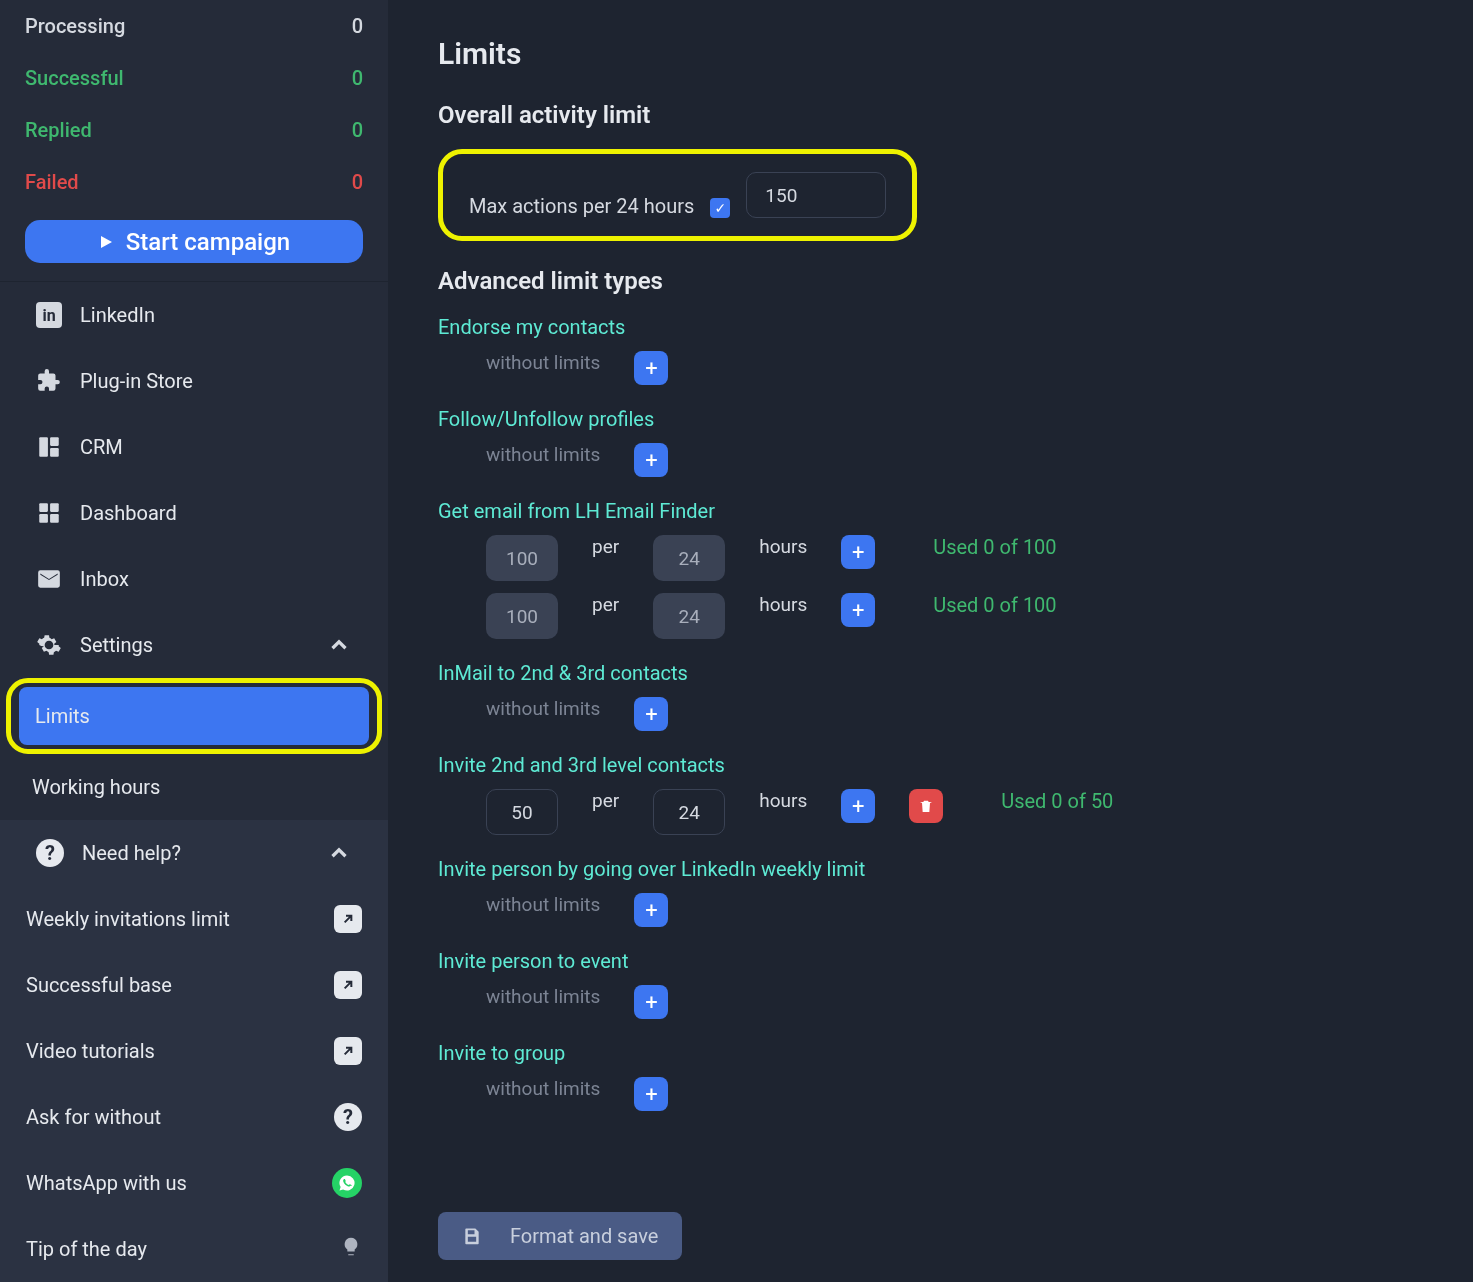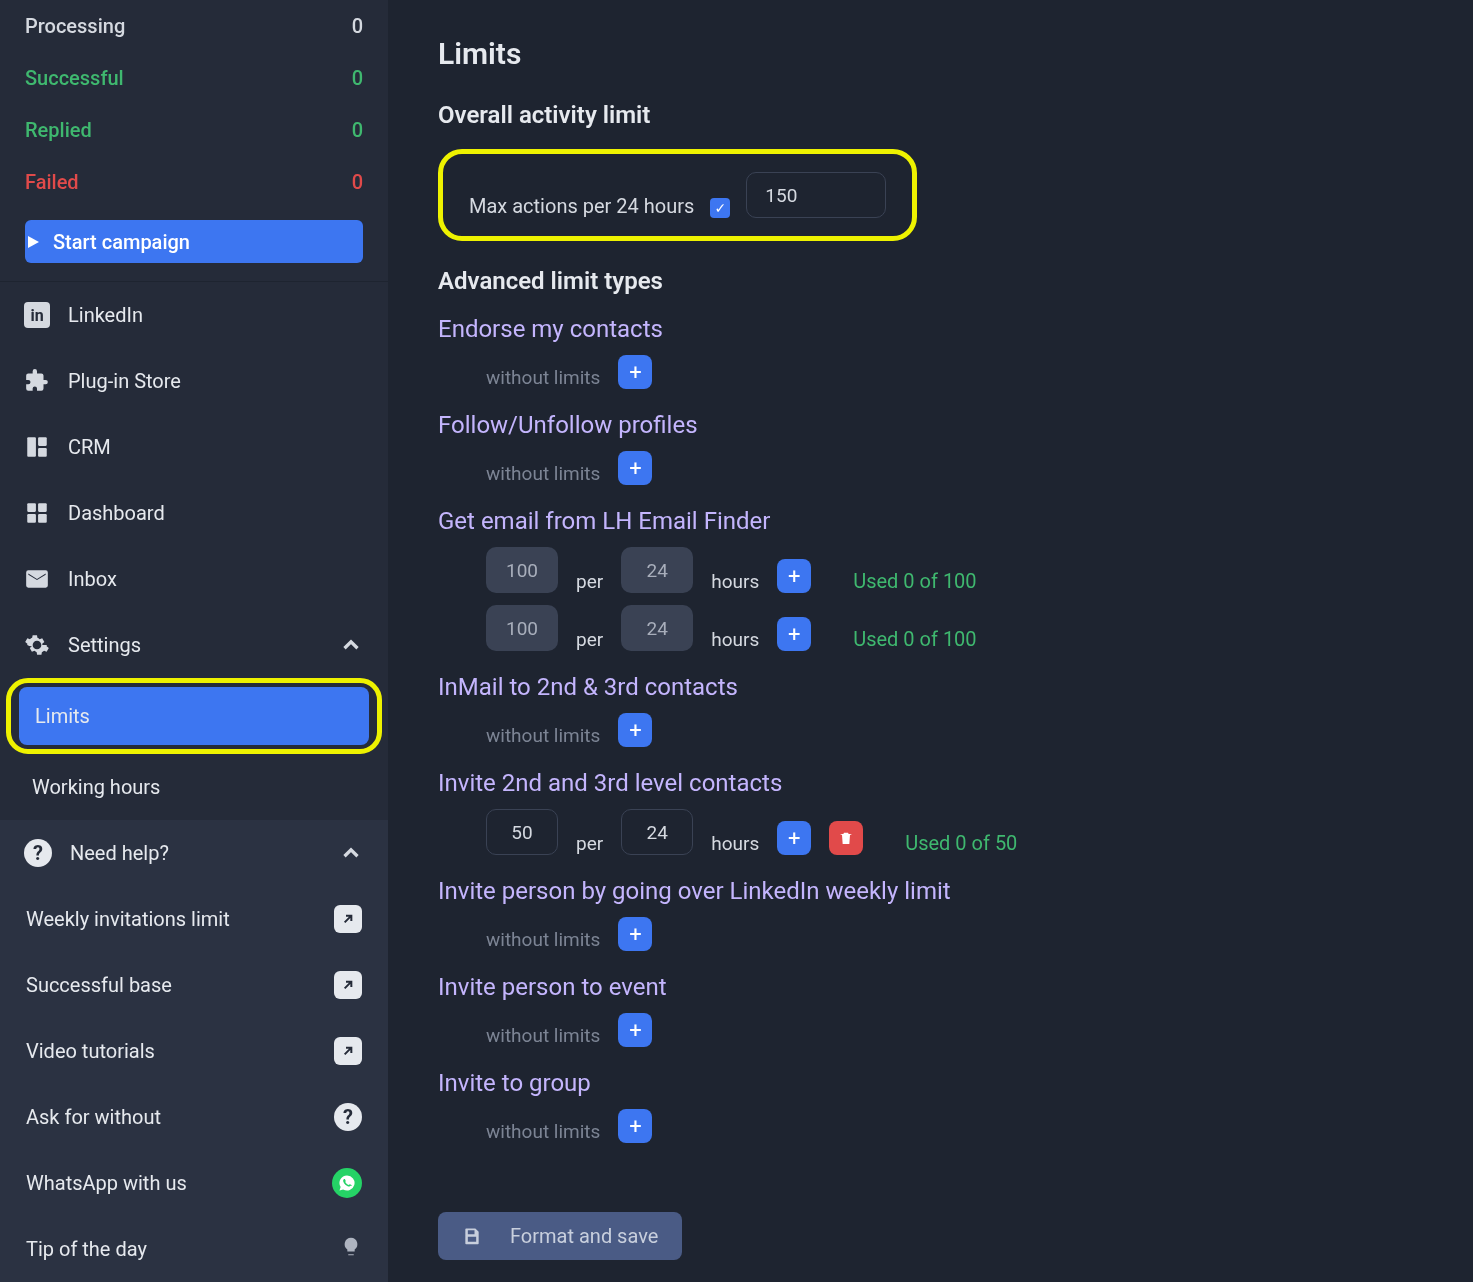--- a/index.html
+++ b/index.html
@@ -5,45 +5,45 @@
 *{box-sizing:border-box;margin:0;padding:0;font-family:-apple-system,BlinkMacSystemFont,"Segoe UI",Roboto,Arial,sans-serif}
 body{background:#1e2430;color:#d5d9e0;width:1473px;height:1282px;overflow:hidden;font-size:20px}
 .app{display:flex;height:100%}
 .sidebar{width:388px;background:#252b39;display:flex;flex-direction:column;position:relative}
 .stats{padding:0 25px}
 .stat-row{display:flex;justify-content:space-between;align-items:center;height:52px;font-size:20px;font-weight:500}
 .stat-label{color:#d5d9e0}
 .stat-val{color:#d5d9e0}
 .stat-green .stat-label,.stat-green .stat-val{color:#3fb86f}
 .stat-red .stat-label,.stat-red .stat-val{color:#e14a4a}
-.start-btn{margin:12px 25px 18px;height:48px;border-radius:6px;background:#3d76f1;color:#fff;border:none;display:flex;align-items:center;gap:12px;font-size:20px;font-weight:500;cursor:pointer}
+.start-btn{margin:12px 25px 18px;height:48px;border-radius:15px;background:#3d76f1;color:#fff;border:none;display:flex;align-items:center;justify-content:center;gap:12px;font-size:24px;font-weight:500;cursor:pointer}
 .nav{border-top:1px solid #1e2430}
-.nav-item{display:flex;align-items:center;gap:18px;padding:0 24px;height:66px;font-size:20px;color:#e6e9ee;cursor:pointer}
+.nav-item{display:flex;align-items:center;gap:18px;padding:0 36px;height:66px;font-size:20px;color:#e6e9ee;cursor:pointer}
 .nav-item svg,.nav-item .ico{width:26px;height:26px;flex:0 0 26px;color:#d5d9e0}
 .chev{margin-left:auto}
 .sub-item{display:flex;align-items:center;padding:0 32px;height:66px;font-size:20px;color:#e6e9ee;cursor:pointer}
 .sub-item.active{background:#3d76f1;border-radius:8px;margin:4px 8px;padding:0 16px;height:58px}
 .hl-wrap{border:5px solid #eef200;border-radius:22px;margin:0 6px}
 .help-sec{background:#2b3242}
 .help-item{display:flex;align-items:center;justify-content:space-between;padding:0 26px;height:66px;font-size:20px;color:#e6e9ee;cursor:pointer}
 .badge-icon{width:28px;height:28px;border-radius:6px;background:#e6e9ee;color:#252b39;display:flex;align-items:center;justify-content:center}
 .badge-round{width:28px;height:28px;border-radius:50%;background:#e6e9ee;color:#252b39;display:flex;align-items:center;justify-content:center;font-weight:700}
 .wa-icon{width:30px;height:30px;border-radius:50%;background:#25d366;display:flex;align-items:center;justify-content:center}
 .bulb{color:#aeb4c0}
 
 .main{flex:1;padding:36px 50px;background:#1e2430;overflow:hidden}
 h1{font-size:30px;font-weight:600;margin-bottom:30px;color:#e6e9ee}
 h2{font-size:24px;font-weight:600;margin:14px 0 20px;color:#e6e9ee}
 .overall{display:inline-flex;align-items:flex-end;gap:16px;border:5px solid #eef200;border-radius:24px;padding:18px 26px;margin-bottom:12px}
 .overall-label{font-size:20px;color:#d5d9e0}
 .cbx{width:20px;height:20px;border-radius:4px;background:#3d76f1;display:flex;align-items:center;justify-content:center;color:#fff;font-size:14px}
 .num-input{width:140px;height:46px;border-radius:10px;background:#1e2430;border:1px solid #3a4254;color:#d5d9e0;padding:0 18px;font-size:19px}
 .limit-block{margin-bottom:22px}
-.limit-title{font-size:24px;color:#c4b5fd;margin-bottom:12px}
-.limit-row{display:flex;align-items:flex-end;gap:18px;padding-left:48px;margin-bottom:12px}
+.limit-title{font-size:20px;color:#5eead4;margin-bottom:12px}
+.limit-row{display:flex;align-items:flex-start;gap:34px;padding-left:48px;margin-bottom:12px}
 .muted{color:#7c8494;font-size:19px}
 .addbtn{width:34px;height:34px;border-radius:8px;background:#3d76f1;color:#fff;display:flex;align-items:center;justify-content:center;font-size:22px;cursor:pointer;border:none}
 .delbtn{width:34px;height:34px;border-radius:8px;background:#e14a4a;color:#fff;display:flex;align-items:center;justify-content:center;cursor:pointer;border:none}
 .mini-input{width:72px;height:46px;border-radius:10px;background:#3a4254;border:none;color:#a8aebb;text-align:center;font-size:19px}
 .mini-input.dark{background:#1e2430;border:1px solid #3a4254;color:#d5d9e0}
 .per{color:#d5d9e0;font-size:19px}
 .used{color:#3fb86f;font-size:20px;margin-left:24px}
 .savebar{position:fixed;bottom:22px;left:438px}
 .savebtn{height:48px;padding:0 24px;border-radius:8px;background:#4a5b85;color:#c8cfdd;border:none;display:flex;align-items:center;gap:28px;font-size:20px;cursor:pointer}
 </style>

